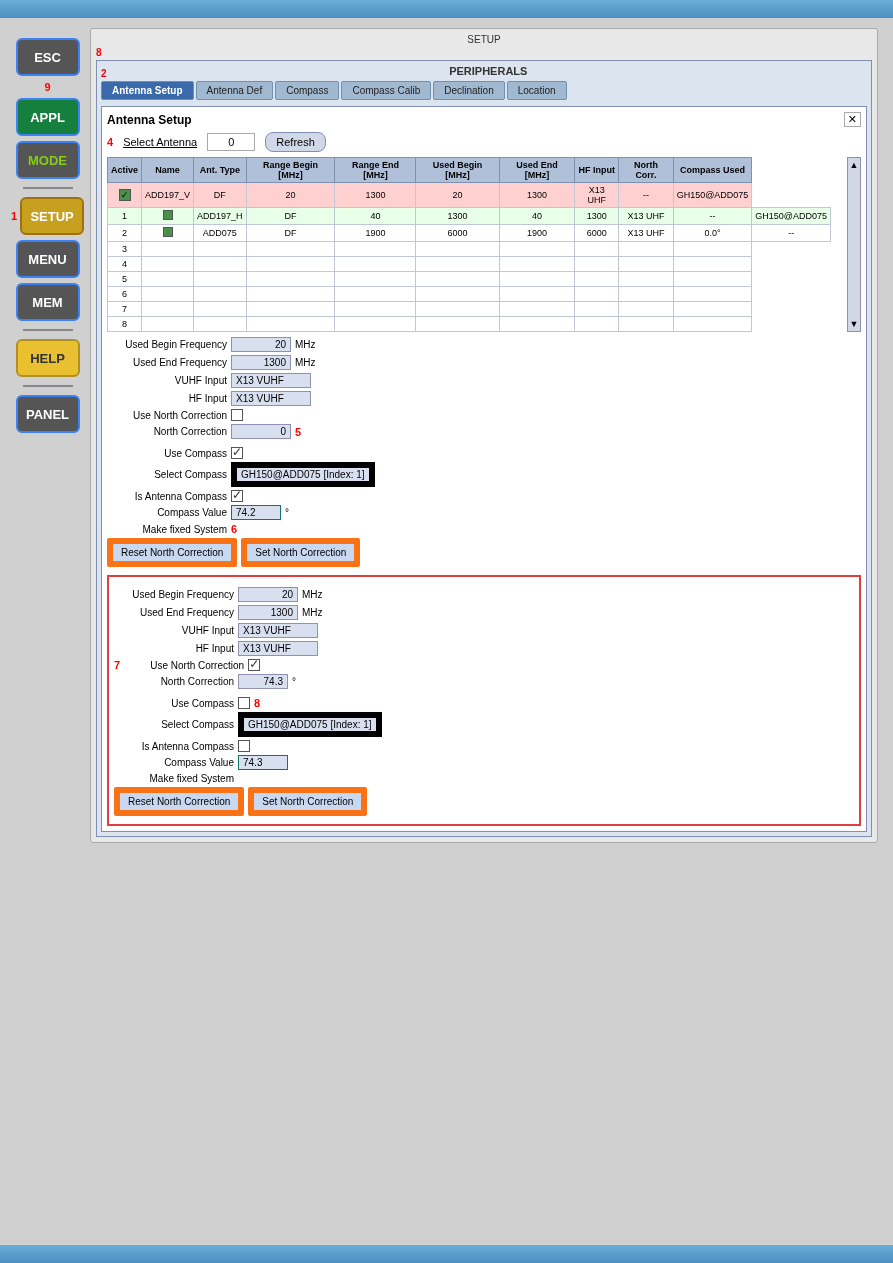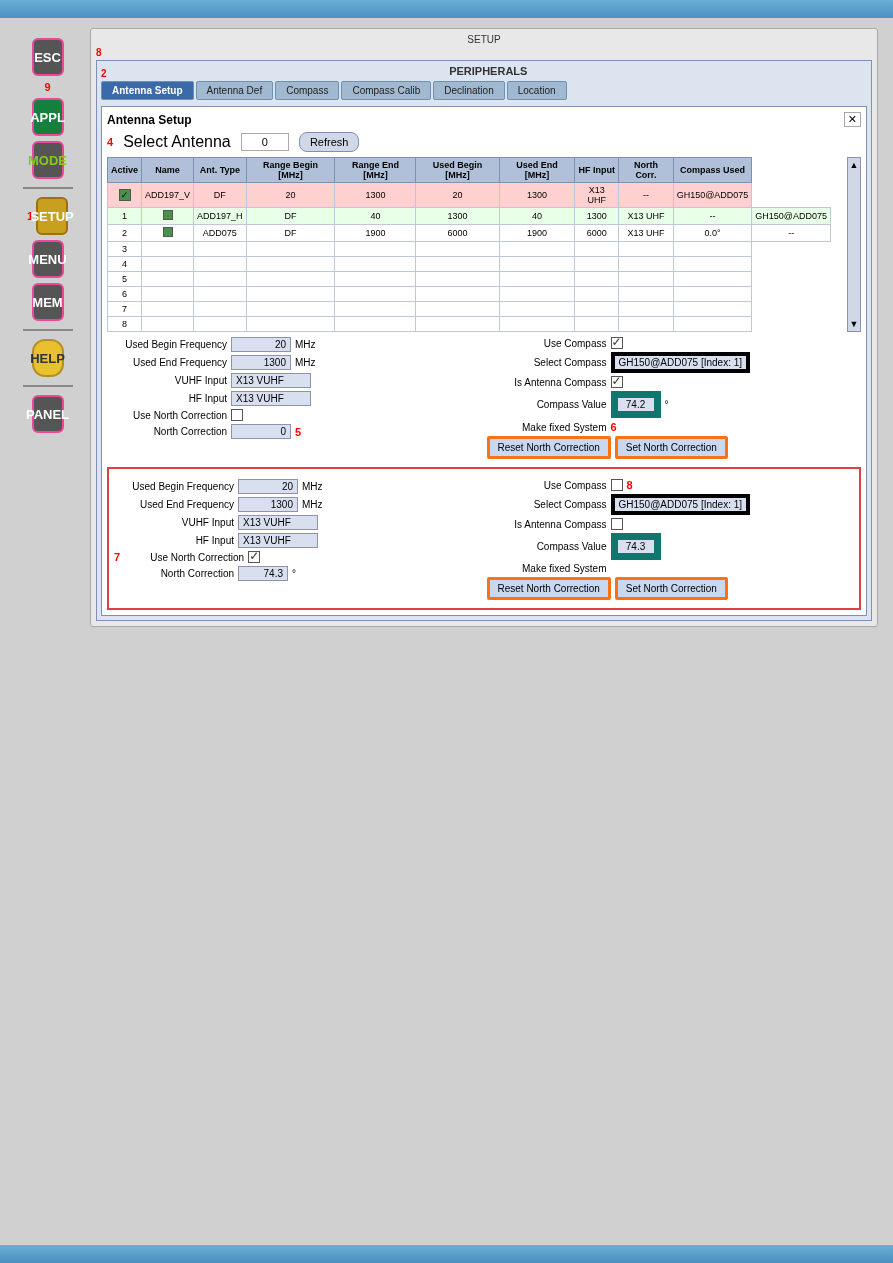--- a/index.html
+++ b/index.html
@@ -35,39 +35,39 @@
     .sidebar {
       display: flex;
       flex-direction: column;
       gap: 5px;
       padding-top: 10px;
       align-items: center;
       width: 65px;
     }
 
     .sidebar-btn {
-      width: 32px;
+      width: 64px;
       height: 38px;
       border-radius: 6px;
-      border: 2px solid #ec4899;
+      border: 2px solid #3b82f6;
       font-weight: bold;
       font-size: 13px;
       cursor: pointer;
       display: flex;
       align-items: center;
       justify-content: center;
     }
 
     .btn-esc { background: #555; color: white; }
     .btn-appl { background: #15803d; color: white; }
     .btn-mode { background: #555; color: #84cc16; }
     .btn-setup { background: #c8a020; color: white; border-color: #a07010; }
     .btn-menu { background: #555; color: white; }
     .btn-mem { background: #555; color: white; }
-    .btn-help { background: #e8c030; color: #333; border-color: #b09020; border-radius: 13px; }
+    .btn-help { background: #e8c030; color: #333; border-color: #b09020; }
     .btn-panel { background: #555; color: white; }
 
     .sidebar-divider {
       width: 50px;
       height: 2px;
       background: #888;
       margin: 3px 0;
     }
 
     
@@ -176,21 +176,21 @@
       padding: 0 3px;
     }
 
     .select-antenna-row {
       display: flex;
       align-items: center;
       gap: 10px;
       margin-bottom: 5px;
     }
 
-    .select-antenna-label { font-size: 16px; }
+    .select-antenna-label { font-size: 11px; text-decoration: underline; }
 
     .antenna-index-box {
       background: white;
       border: 1px solid #aaa;
       padding: 2px 20px;
       font-size: 11px;
     }
 
     .refresh-btn {
       background: #d0d8e8;
@@ -232,20 +232,21 @@
       border: 1px solid #555;
       background: #4a8f4a;
       position: relative;
     }
 
     
     .form-section {
       display: flex;
       gap: 5px;
       margin-top: 5px;
+      flex-direction: column;
     }
 
     .form-left, .form-right {
       flex: 1;
     }
 
     .form-row {
       display: flex;
       align-items: center;
       margin-bottom: 3px;
@@ -297,38 +298,38 @@
       content: '✓';
       position: absolute;
       top: -3px;
       left: 0;
       font-size: 12px;
       color: #333;
     }
 
     .compass-value-box {
       background: #d8e0f0;
-      border: 7px solid #0f766e;
+      border: 1px solid #0f766e;
       padding: 1px 4px;
       font-size: 10px;
       min-width: 50px;
-      text-align: center;
+      text-align: left;
     }
 
     .select-compass-box {
       background: #d8e0f0;
-      border: 4px solid #000000;
+      border: 6px solid #000000;
       padding: 1px 4px;
       font-size: 10px;
       min-width: 130px;
     }
 
     .action-btn {
       background: #c8d8f0;
-      border: 3px solid #f97316;
+      border: 6px solid #f97316;
       padding: 3px 8px;
       cursor: pointer;
       font-size: 10px;
       border-radius: 2px;
     }
 
     
     .red-label {
       color: red;
       font-size: 11px;

